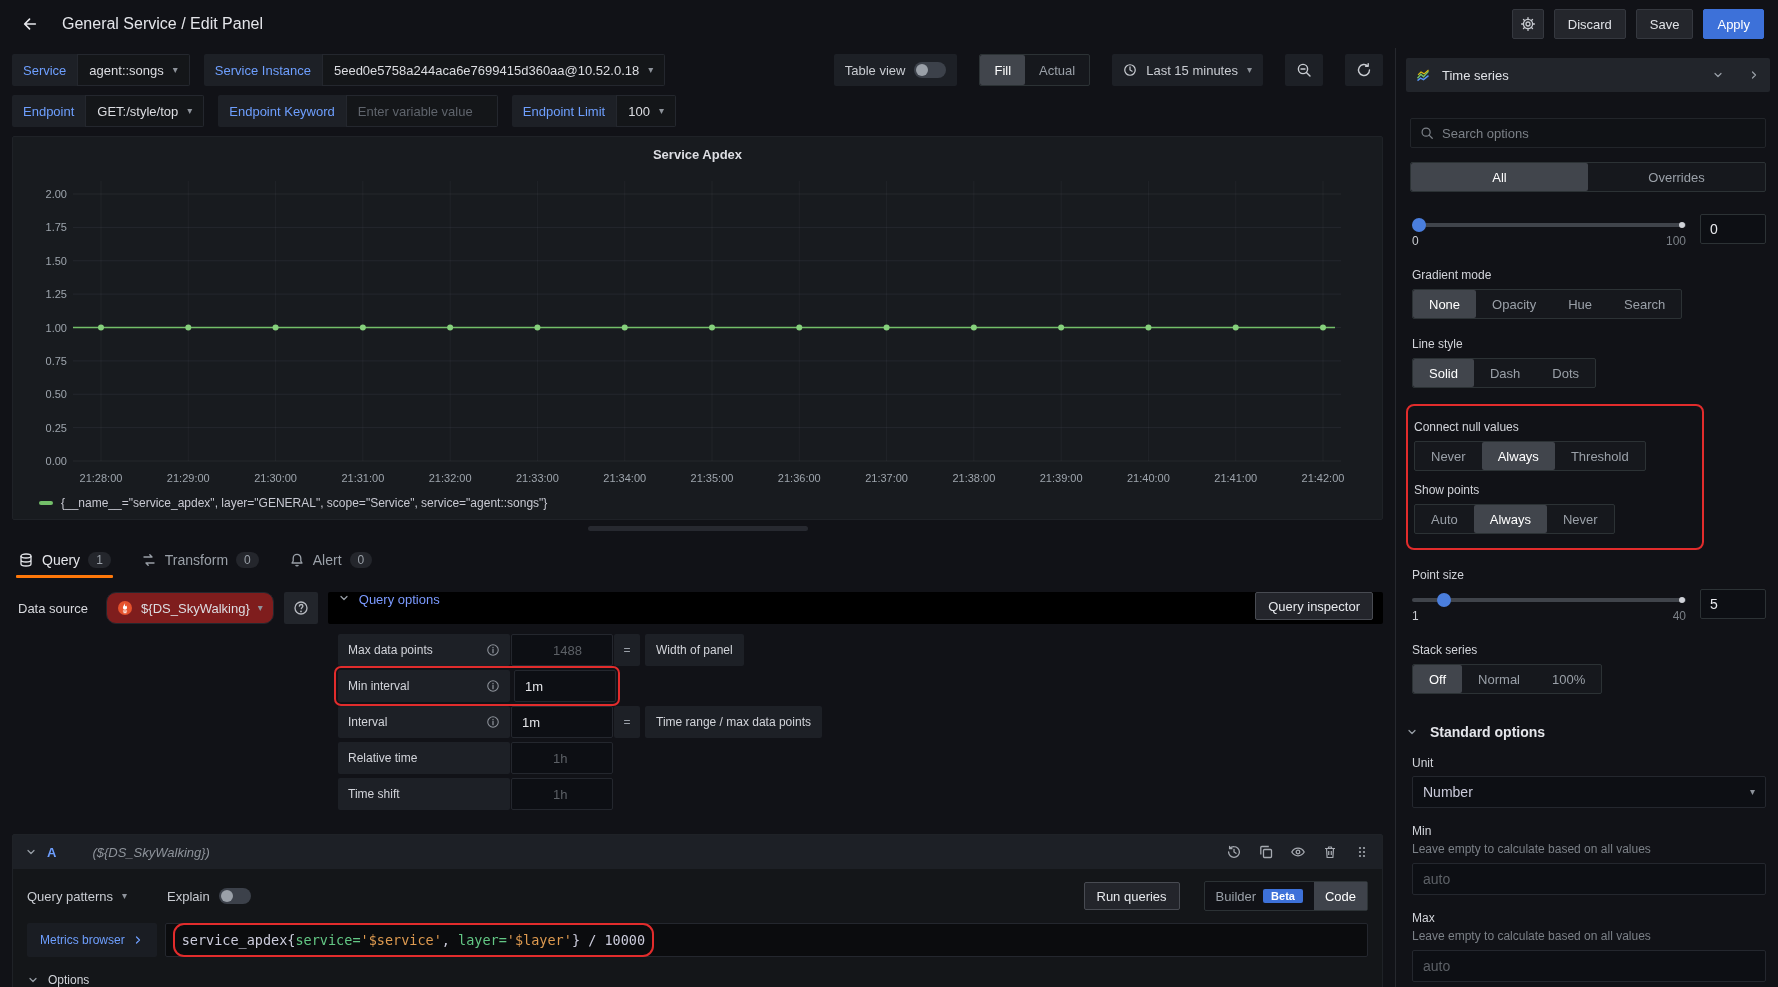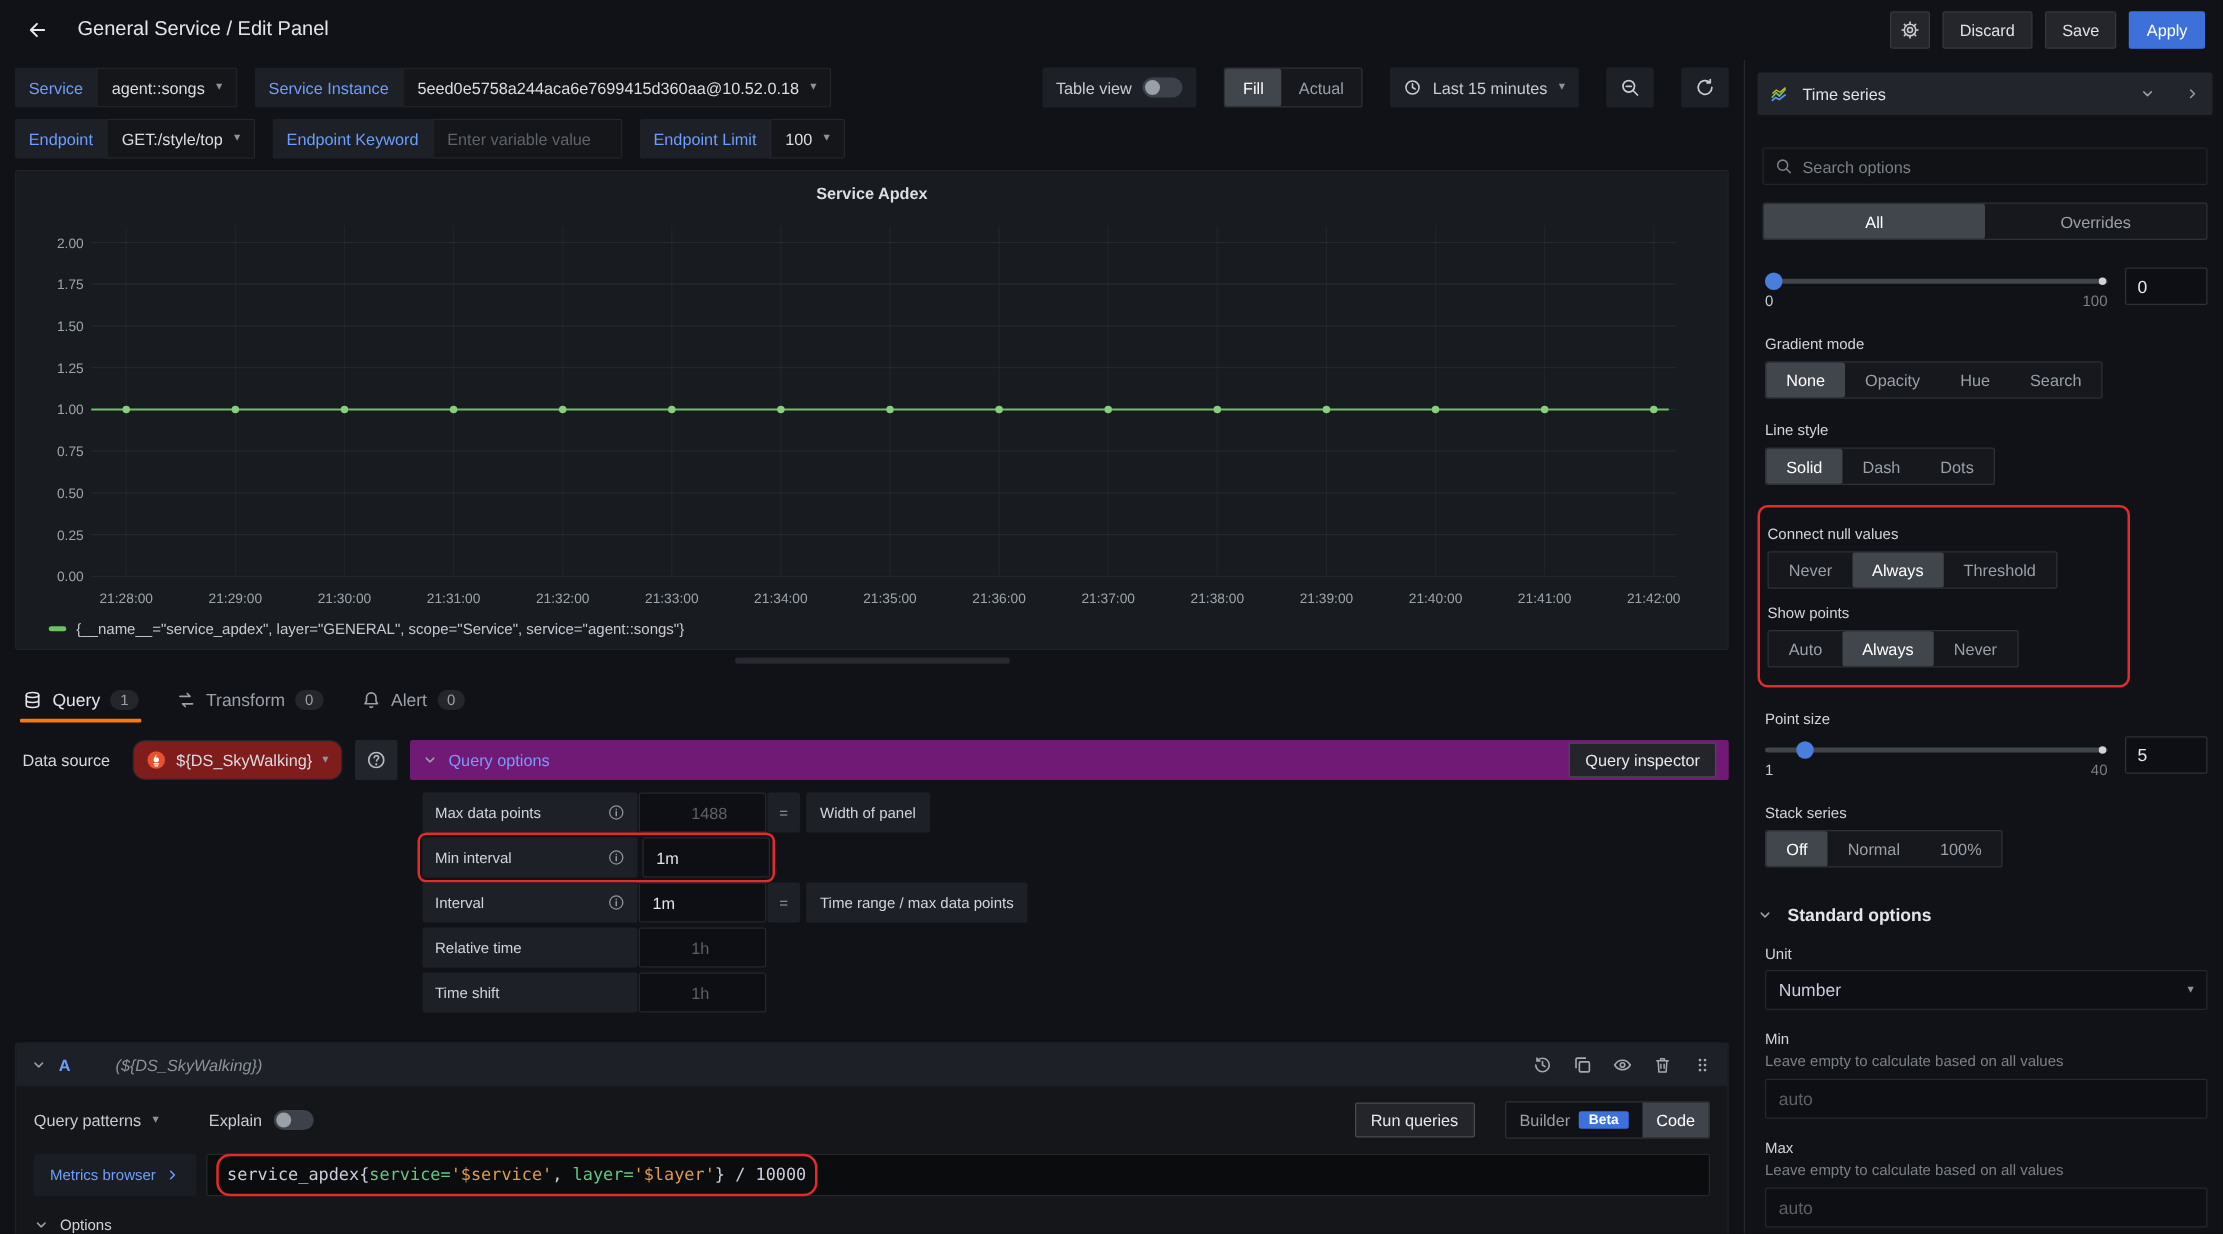--- a/index.html
+++ b/index.html
@@ -52,21 +52,21 @@
   .tab { display:flex; align-items:center; gap:8px; font-size:14px; color:#9aa0a8; height:36px; position:relative; cursor:pointer; }
   .tab.active { color:#e4e5ea; }
   .tab.active::after { content:''; position:absolute; left:-2px; right:-2px; bottom:0px; height:3px; background:#ff780a; border-radius:1px; }
   .badge { background:#24262c; border-radius:9px; padding:1px 8px; font-size:12px; color:#9aa0a8; }
 
   
   .ds-row { display:flex; align-items:center; gap:10px; margin-top:14px; height:32px; }
   .ds-label { font-size:13px; color:#d7d8dd; padding:0 8px 0 6px; }
   .picker { background:#7f1d1d; border:1px solid #24272e; border-radius:10px; height:32px; display:flex; align-items:center; gap:8px; padding:0 10px; font-size:13px; color:#dcdde2; cursor:pointer; }
   .help-btn { width:34px; height:32px; background:#22252b; border:none; border-radius:2px; display:flex; align-items:center; justify-content:center; color:#b7bac0; cursor:pointer; }
-  .qo-bar { flex:1; height:32px; background:#701a75; display:flex; align-items:center; gap:9px; padding:0 10px; border-radius:2px; }
+  .qo-bar { flex:1; height:32px; background:#000000; display:flex; gap:9px; padding:0 10px; border-radius:2px; }
   .qo-title { color:#7b9aff; font-size:13px; font-weight:500; }
   .qi-btn { margin-left:auto; height:28px; border:1px solid #484b52; border-radius:2px; padding:0 12px; font-size:13px; color:#e6e8ec; background:#23252b; cursor:pointer; font-family:inherit; }
 
   .qo-rows { margin:10px 0 0 326px; display:flex; flex-direction:column; gap:4px; }
   .qo-row { display:flex; align-items:center; gap:1px; height:32px; }
   .hl-wrap { display:flex; gap:4px; height:32px; outline:2px solid #e22c2c; outline-offset:2px; border-radius:3px; }
   .qo-label { width:172px; background:#1d2026; height:100%; display:flex; align-items:center; justify-content:space-between; padding:0 10px; font-size:12px; font-weight:500; color:#d2d4da; border-radius:2px; }
   .qo-input { width:102px; height:100%; background:#0d0f14; border:1px solid #24272e; display:flex; align-items:center; padding:0 10px; font-size:13px; color:#e4e5e9; border-radius:2px; }
   .qo-input.ph { color:#5c6066;padding-left:41px; }
   .qo-eq { width:26px; height:100%; background:#1d2026; display:flex; align-items:center; justify-content:center; color:#9aa0a8; font-size:12px; border-radius:2px; }

